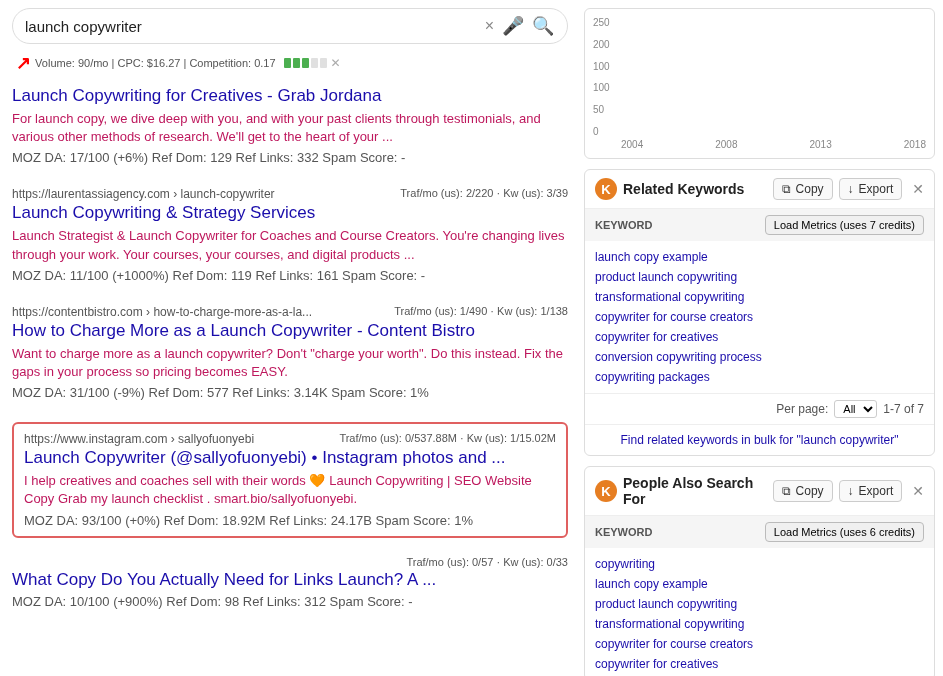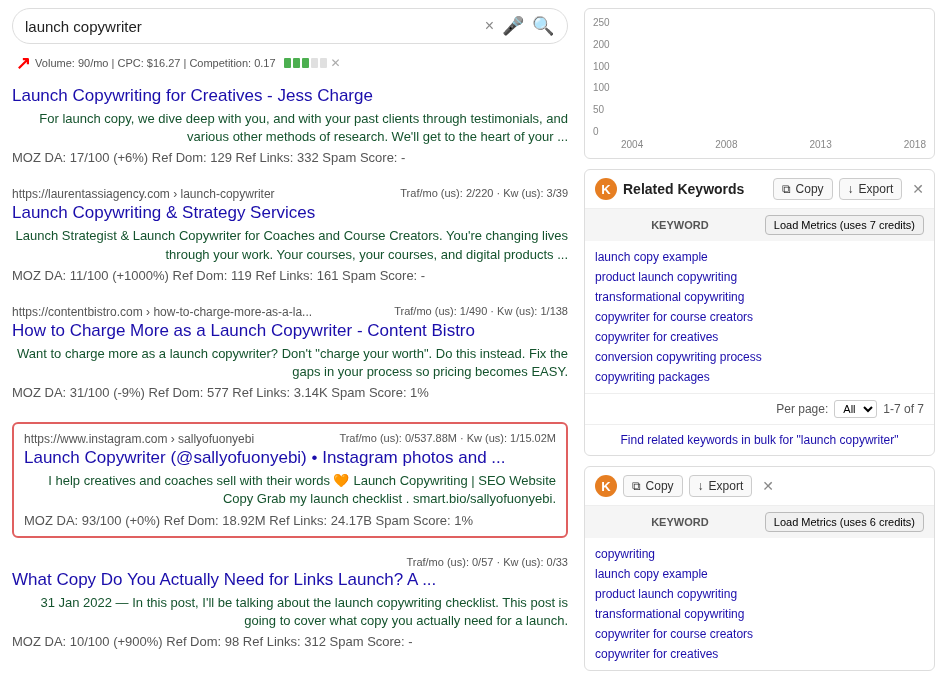--- a/index.html
+++ b/index.html
@@ -15,21 +15,21 @@
     .kw-badge { display: inline-flex; gap: 2px; align-items: center; margin-left: 4px; }
     .kw-dot { width: 7px; height: 10px; border-radius: 1px; }
 
     
     .result-item { margin-bottom: 18px; padding-bottom: 4px; }
     .result-item.highlighted { border: 2px solid #e06060; border-radius: 6px; padding: 8px 10px; margin-bottom: 18px; }
     .result-url { font-size: 12px; color: #555; margin-bottom: 2px; }
     .result-url span { color: #555; }
     .result-traf { font-size: 11px; color: #666; float: right; }
     .result-title { font-size: 17px; color: #1a0dab; margin-bottom: 4px; cursor: pointer; }
-    .result-desc { font-size: 13px; color: #14532d; line-height: 1.4; margin-bottom: 4px; text-align: right; }
+    .result-desc { font-size: 13px; color: #be185d; line-height: 1.4; margin-bottom: 4px; }
     .result-stats { font-size: 13px; color: #555; }
     .clearfix::after { content: ''; display: table; clear: both; }
 
     
     .right-panel { flex: 0 0 363px; padding: 8px 8px 8px 4px; display: flex; flex-direction: column; gap: 10px; }
 
     
     .chart-widget { border: 1px solid #ddd; border-radius: 6px; padding: 8px; background: #fff; }
     .chart-container { height: 120px; position: relative; overflow: hidden; }
     .chart-y-labels { position: absolute; left: 0; top: 0; display: flex; flex-direction: column; justify-content: space-between; height: 100%; font-size: 10px; color: #888; padding-right: 2px; }
@@ -41,21 +41,21 @@
     
     .kw-panel { border: 1px solid #ddd; border-radius: 6px; background: #fff; }
     .kw-panel-header { display: flex; align-items: center; padding: 8px 10px; border-bottom: 1px solid #eee; gap: 6px; }
     .kw-panel-icon { width: 22px; height: 22px; border-radius: 50%; display: flex; align-items: center; justify-content: center; font-weight: bold; font-size: 13px; color: #fff; flex-shrink: 0; }
     .kw-panel-icon.orange { background: #e67e22; }
     .kw-panel-title { font-size: 14px; font-weight: 600; color: #222; flex: 1; }
     .kw-btn { border: 1px solid #ccc; background: #f9f9f9; border-radius: 4px; padding: 3px 8px; font-size: 12px; cursor: pointer; display: flex; align-items: center; gap: 3px; color: #333; }
     .close-btn { background: none; border: none; cursor: pointer; font-size: 14px; color: #888; margin-left: 4px; }
 
     .kw-table-header { display: flex; align-items: center; padding: 6px 10px; background: #f5f5f5; font-size: 11px; font-weight: 600; color: #555; }
-    .kw-col-keyword { flex: 1; text-align: center; }
+    .kw-col-keyword { flex: 1; }
     .load-btn { border: 1px solid #bbb; background: #f0f0f0; border-radius: 4px; padding: 3px 8px; font-size: 11px; cursor: pointer; white-space: nowrap; }
 
     .kw-list { padding: 6px 0; }
     .kw-list-item { padding: 3px 10px; font-size: 12px; color: #1a0dab; cursor: pointer; }
 
     .kw-footer { padding: 6px 10px; display: flex; align-items: center; justify-content: flex-end; gap: 6px; font-size: 12px; color: #555; border-top: 1px solid #eee; }
     .kw-footer-link { border-top: 1px solid #eee; padding: 8px 10px; font-size: 12px; color: #1a0dab; cursor: pointer; text-align: center; }
     .per-page-select { border: 1px solid #ccc; border-radius: 3px; padding: 1px 4px; font-size: 11px; background: #fff; cursor: pointer; }
 
     .icon-copy::before { content: '⧉'; margin-right: 2px; }
@@ -83,21 +83,21 @@
       <span class="kw-dot" style="background:#4caf50;"></span>
       <span class="kw-dot" style="background:#4caf50;"></span>
       <span class="kw-dot" style="background:#e0e0e0;"></span>
       <span class="kw-dot" style="background:#e0e0e0;"></span>
     </span>
     <span style="color:#aaa;font-size:12px;cursor:pointer;">✕</span>
   </div>
 
   <div id="results-container">
       <div class="result-item clearfix">
-      <div class="result-title">Launch Copywriting for Creatives - Jess Charge</div>
+      <div class="result-title">Launch Copywriting for Creatives - Grab Jordana</div>
       <div class="result-desc">For launch copy, we dive deep with you, and with your past clients through testimonials, and various other methods of research. We'll get to the heart of your ...</div>
       <div class="result-stats">MOZ DA: 17/100 (+6%)   Ref Dom: 129   Ref Links: 332   Spam Score: -</div>
     </div>
       <div class="result-item clearfix">
       <div class="result-url clearfix">
         <span>https://laurentassiagency.com › launch-copywriter</span>
         <span class="result-traf">Traf/mo (us): 2/220 · Kw (us): 3/39</span>
       </div>
       <div class="result-title">Launch Copywriting &amp; Strategy Services</div>
       <div class="result-desc">Launch Strategist &amp; Launch Copywriter for Coaches and Course Creators. You're changing lives through your work. Your courses, your courses, and digital products ...</div>
@@ -119,21 +119,20 @@
       </div>
       <div class="result-title">Launch Copywriter (@sallyofuonyebi) • Instagram photos and ...</div>
       <div class="result-desc">I help creatives and coaches sell with their words 🧡 Launch Copywriting | SEO Website Copy Grab my launch checklist . smart.bio/sallyofuonyebi.</div>
       <div class="result-stats">MOZ DA: 93/100 (+0%)   Ref Dom: 18.92M   Ref Links: 24.17B   Spam Score: 1%</div>
     </div>
       <div class="result-item clearfix">
       <div class="result-url clearfix">
         <span class="result-traf">Traf/mo (us): 0/57 · Kw (us): 0/33</span>
       </div>
       <div class="result-title">What Copy Do You Actually Need for Links Launch? A ...</div>
-      <div class="result-desc">31 Jan 2022 — In this post, I'll be talking about the launch copywriting checklist. This post is going to cover what copy you actually need for a launch.</div>
       <div class="result-stats">MOZ DA: 10/100 (+900%)   Ref Dom: 98   Ref Links: 312   Spam Score: -</div>
     </div>
     </div>
 </div>
 
 <div class="right-panel">
 
   <div class="chart-widget">
     <div class="chart-container">
       <div style="display:flex;height:100%;">
@@ -294,20 +293,21 @@
         <option>25</option>
       </select>
       <span>1-7 of 7</span>
     </div>
     <div class="kw-footer-link">Find related keywords in bulk for "launch copywriter"</div>
   </div>
 
   <div class="kw-panel">
     <div class="kw-panel-header">
       <div class="kw-panel-icon orange">K</div>
+      <span class="kw-panel-title">People Also Search For</span>
       <button class="kw-btn">
         <span class="icon-copy"></span>
         <span>Copy</span>
       </button>
       <button class="kw-btn">
         <span class="icon-export"></span>
         <span>Export</span>
       </button>
       <button class="close-btn">✕</button>
     </div>

